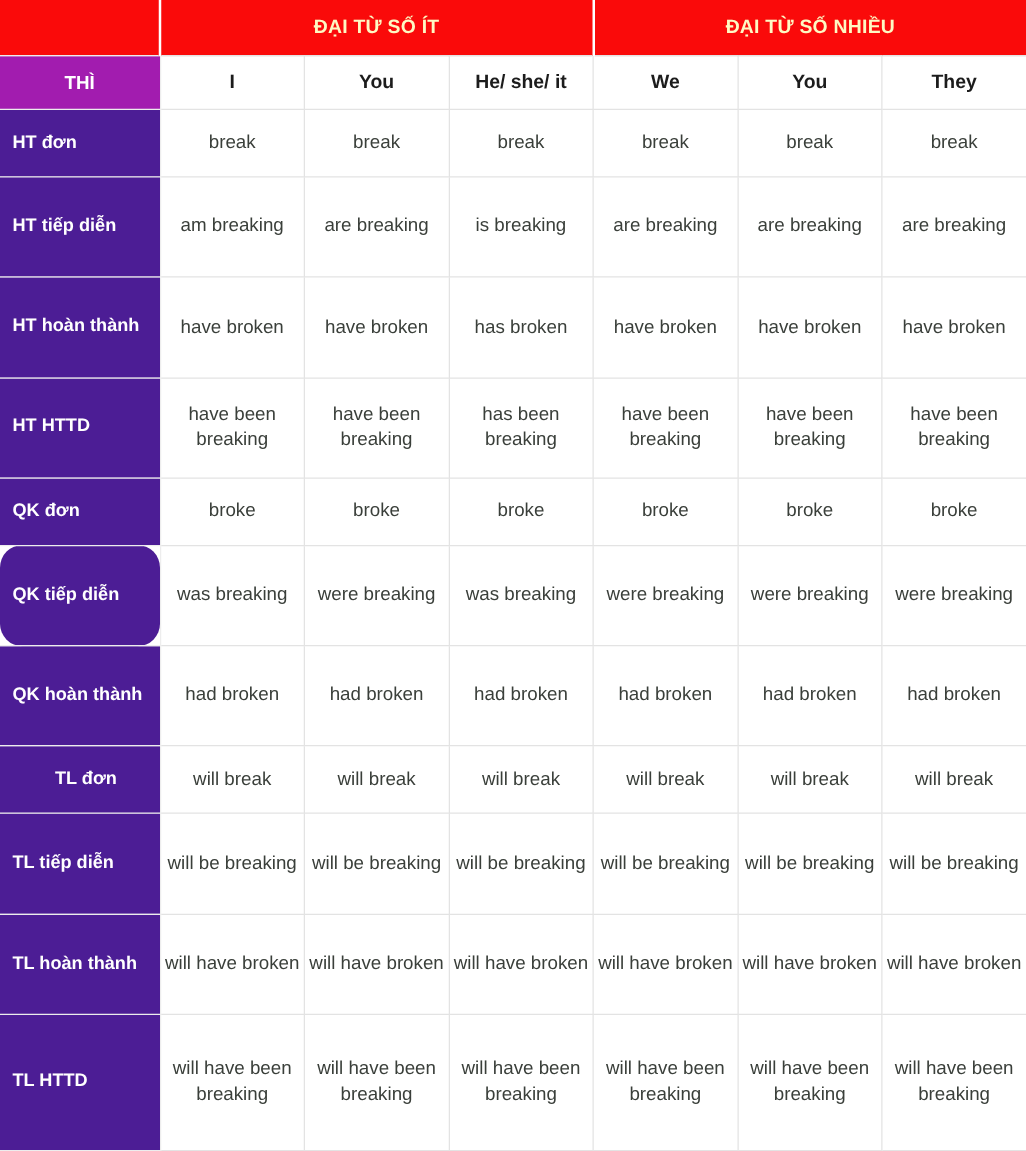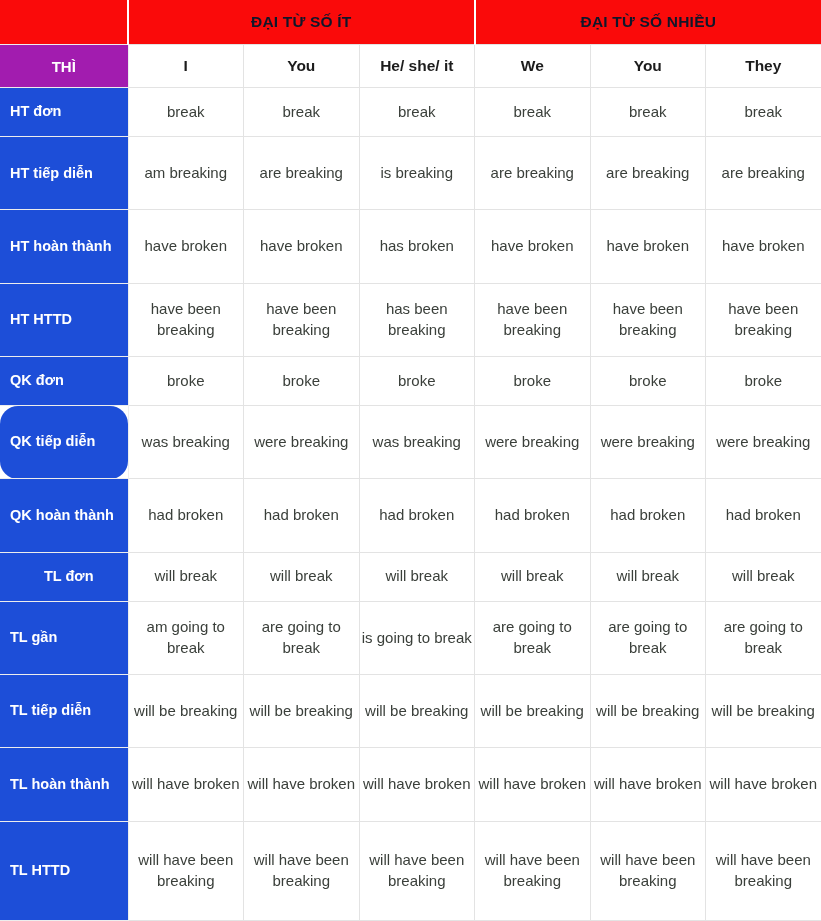--- a/index.html
+++ b/index.html
@@ -26,21 +26,21 @@
   col.col-person { width: 115.5px; }
 
   
   .banner-blank {
     background: #fa0a0a;
     border: none;
     padding: 0;
   }
   .banner-group {
     background: #fa0a0a;
-    color: #0f172a;
+    color: #fef9c3;
     font-weight: bold;
     font-size: 15.5px;
     letter-spacing: 0.2px;
     text-align: center;
     vertical-align: middle;
     height: 44px;
     padding: 0 4px;
     border: none;
     border-left: 2px solid #ffffff;
   }
@@ -65,21 +65,21 @@
     font-size: 15.5px;
     text-align: center;
     vertical-align: middle;
     height: 42px;
     border: 1px solid #e3e3e3;
     padding: 0 3px;
   }
 
   
   .row-label {
-    background: #1d4ed8;
+    background: #4c1d95;
     color: #ffffff;
     font-weight: bold;
     font-size: 14.5px;
     text-align: left;
     vertical-align: middle;
     padding: 4px 0 4px 10px;
     border: 1px solid #ededed;
     border-left: none;
     line-height: 1.35;
     margin-left: 42px;
@@ -214,29 +214,20 @@
     <tr class="r-8">
       <th class="row-label">TL đơn</th>
       <td class="cell">will break</td>
       <td class="cell">will break</td>
       <td class="cell">will break</td>
       <td class="cell">will break</td>
       <td class="cell">will break</td>
       <td class="cell">will break</td>
     </tr>
 
-    <tr class="r-9">
-      <th class="row-label">TL gần</th>
-      <td class="cell">am going to break</td>
-      <td class="cell">are going to break</td>
-      <td class="cell">is going to break</td>
-      <td class="cell">are going to break</td>
-      <td class="cell">are going to break</td>
-      <td class="cell">are going to break</td>
-    </tr>
 
     <tr class="r-10">
       <th class="row-label">TL tiếp diễn</th>
       <td class="cell">will be breaking</td>
       <td class="cell">will be breaking</td>
       <td class="cell">will be breaking</td>
       <td class="cell">will be breaking</td>
       <td class="cell">will be breaking</td>
       <td class="cell">will be breaking</td>
     </tr>

